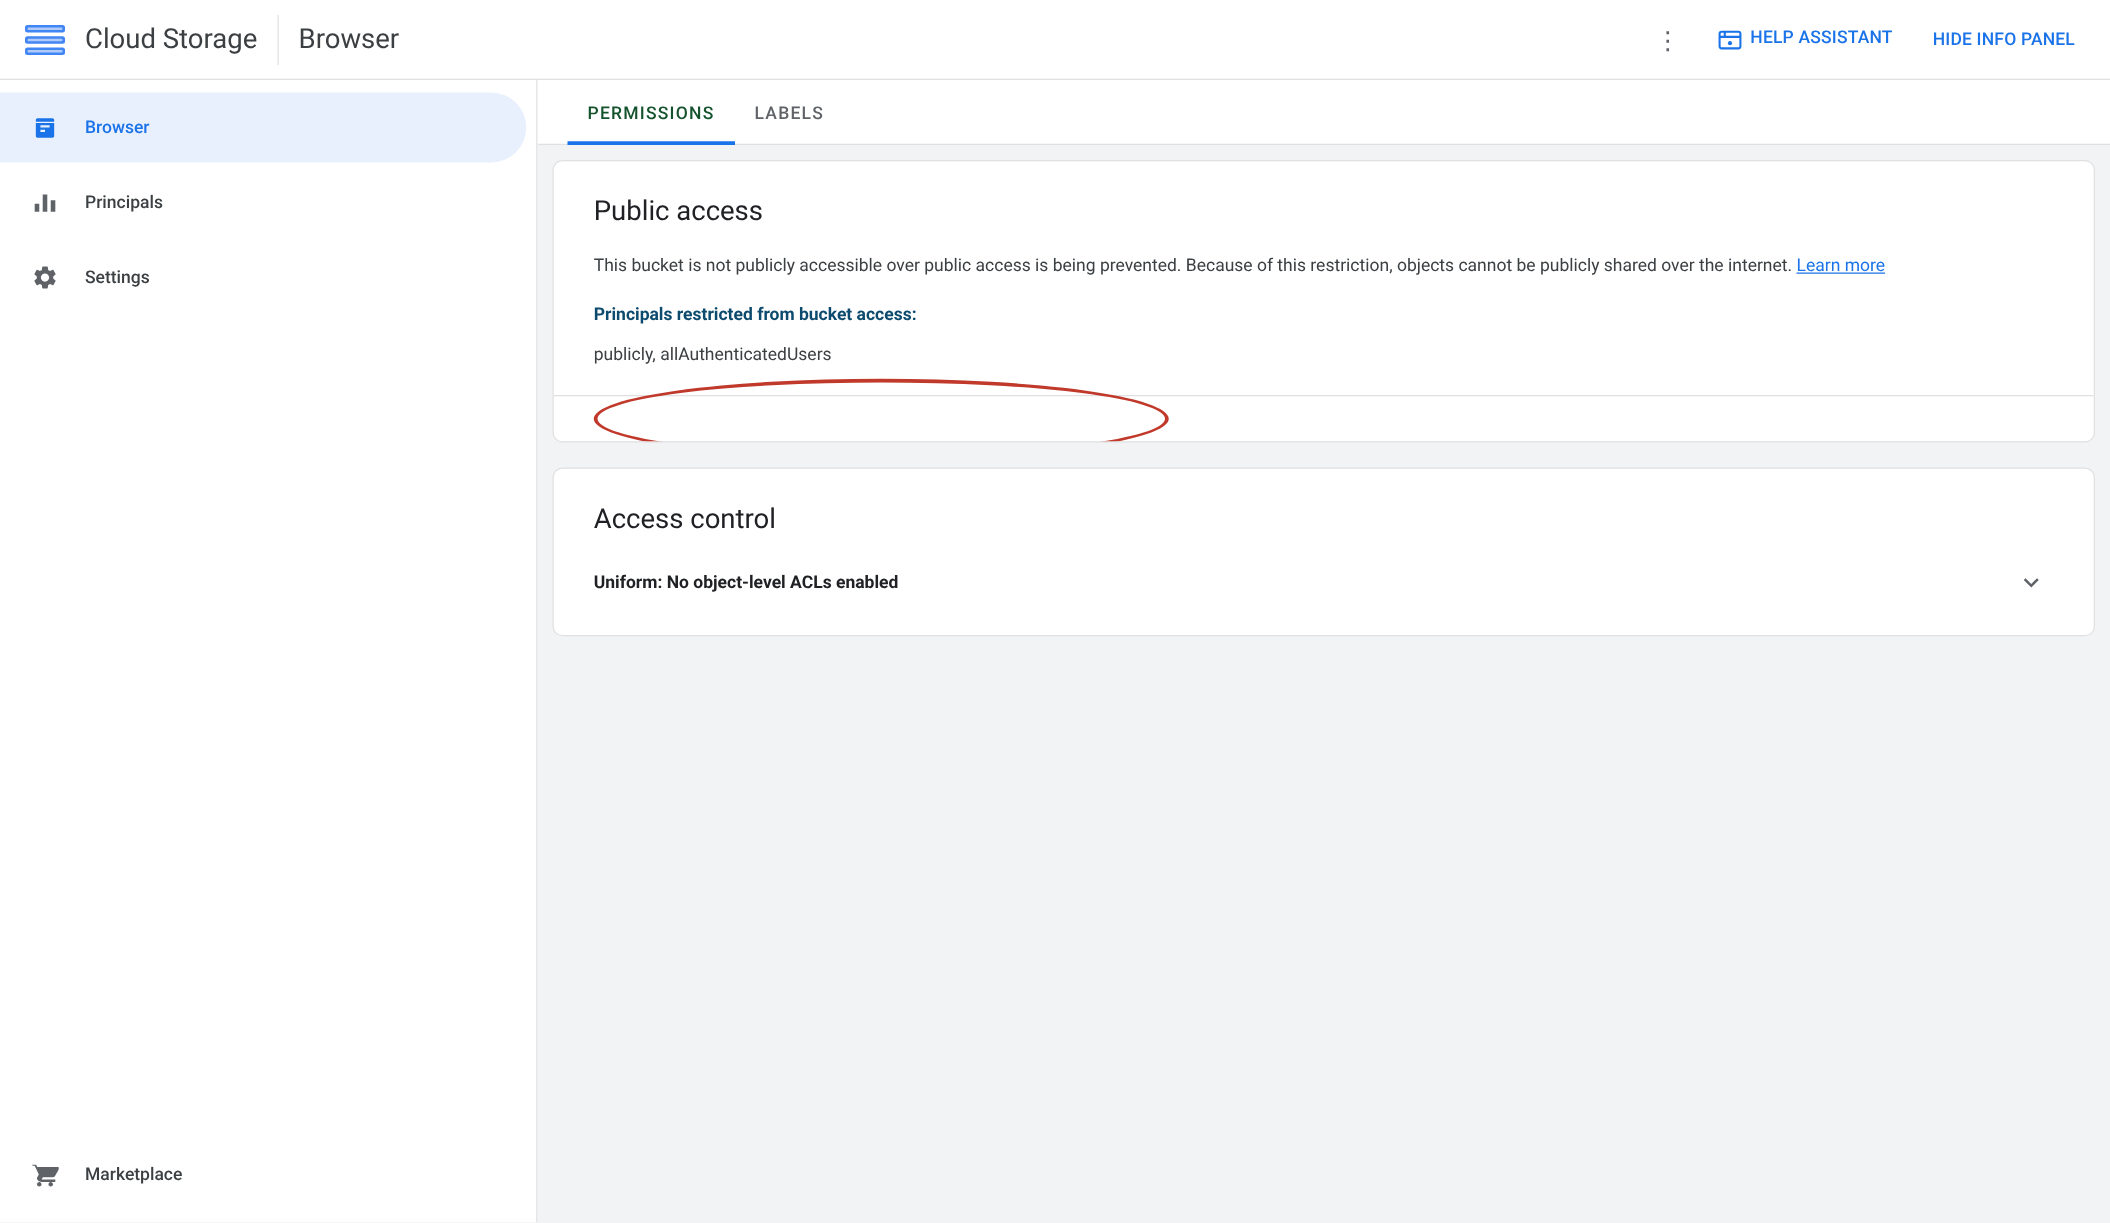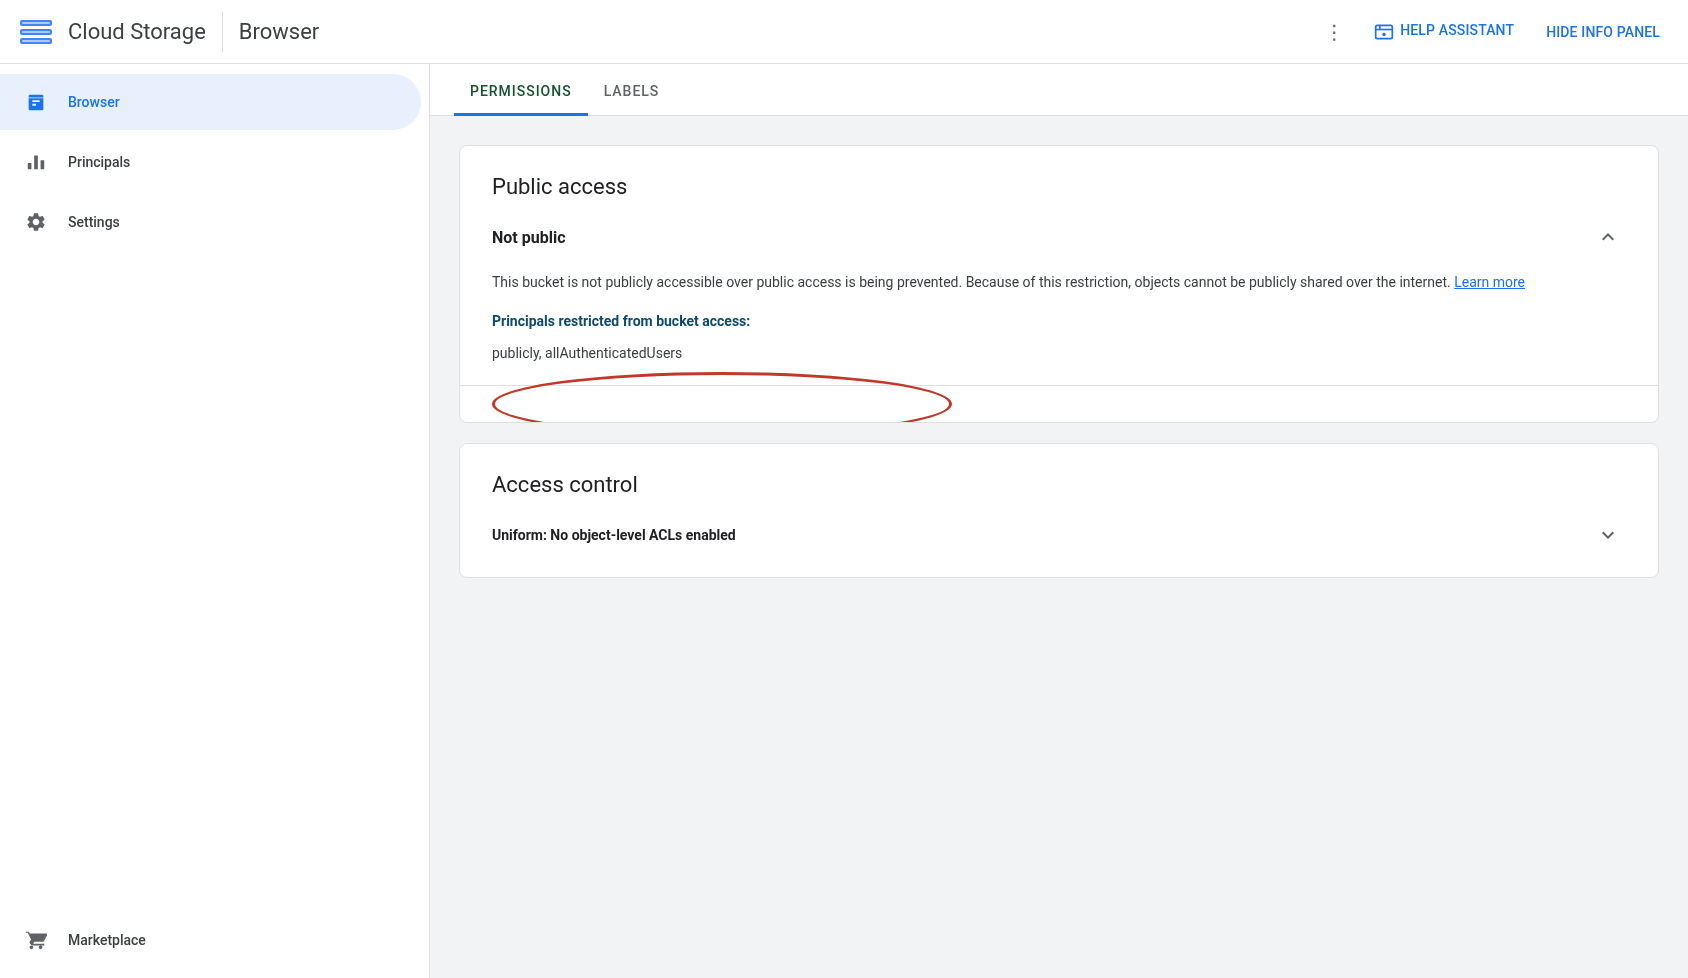--- a/index.html
+++ b/index.html
@@ -155,21 +155,21 @@
     }
     .tab.active {
       color: #14532d;
       border-bottom: 3px solid #1a73e8;
     }
 
     
     .content {
       flex: 1;
       overflow-y: auto;
-      padding: 29px;
+      padding: 12px;
       background: #f1f3f4;
     }
 
     
     .card {
       background: #fff;
       border: 1px solid #e0e0e0;
       border-radius: 8px;
       margin-bottom: 20px;
       overflow: hidden;
@@ -378,28 +378,20 @@
         <span>LABELS</span>
       </div>
     </div>
 
     <div class="content">
 
       <div class="card">
         <div class="card-body">
           <div class="card-title">Public access</div>
 
-          <div class="section-header">
-            <span class="section-title">Not public</span>
-            <div class="chevron-btn">
-              <svg width="24" height="24" viewBox="0 0 24 24" fill="#5f6368">
-                <path d="M7.41 15.41L12 10.83l4.59 4.58L18 14l-6-6-6 6z"></path>
-              </svg>
-            </div>
-          </div>
 
           <p class="section-text">
             <span>This bucket is not publicly accessible over public access is being prevented. Because of this restriction, objects cannot be publicly shared over the internet.</span>
             <span class="learn-more">Learn more</span>
           </p>
 
           <div class="principals-label">Principals restricted from bucket access:</div>
           <div class="principals-value">publicly, allAuthenticatedUsers</div>
         </div>
 

